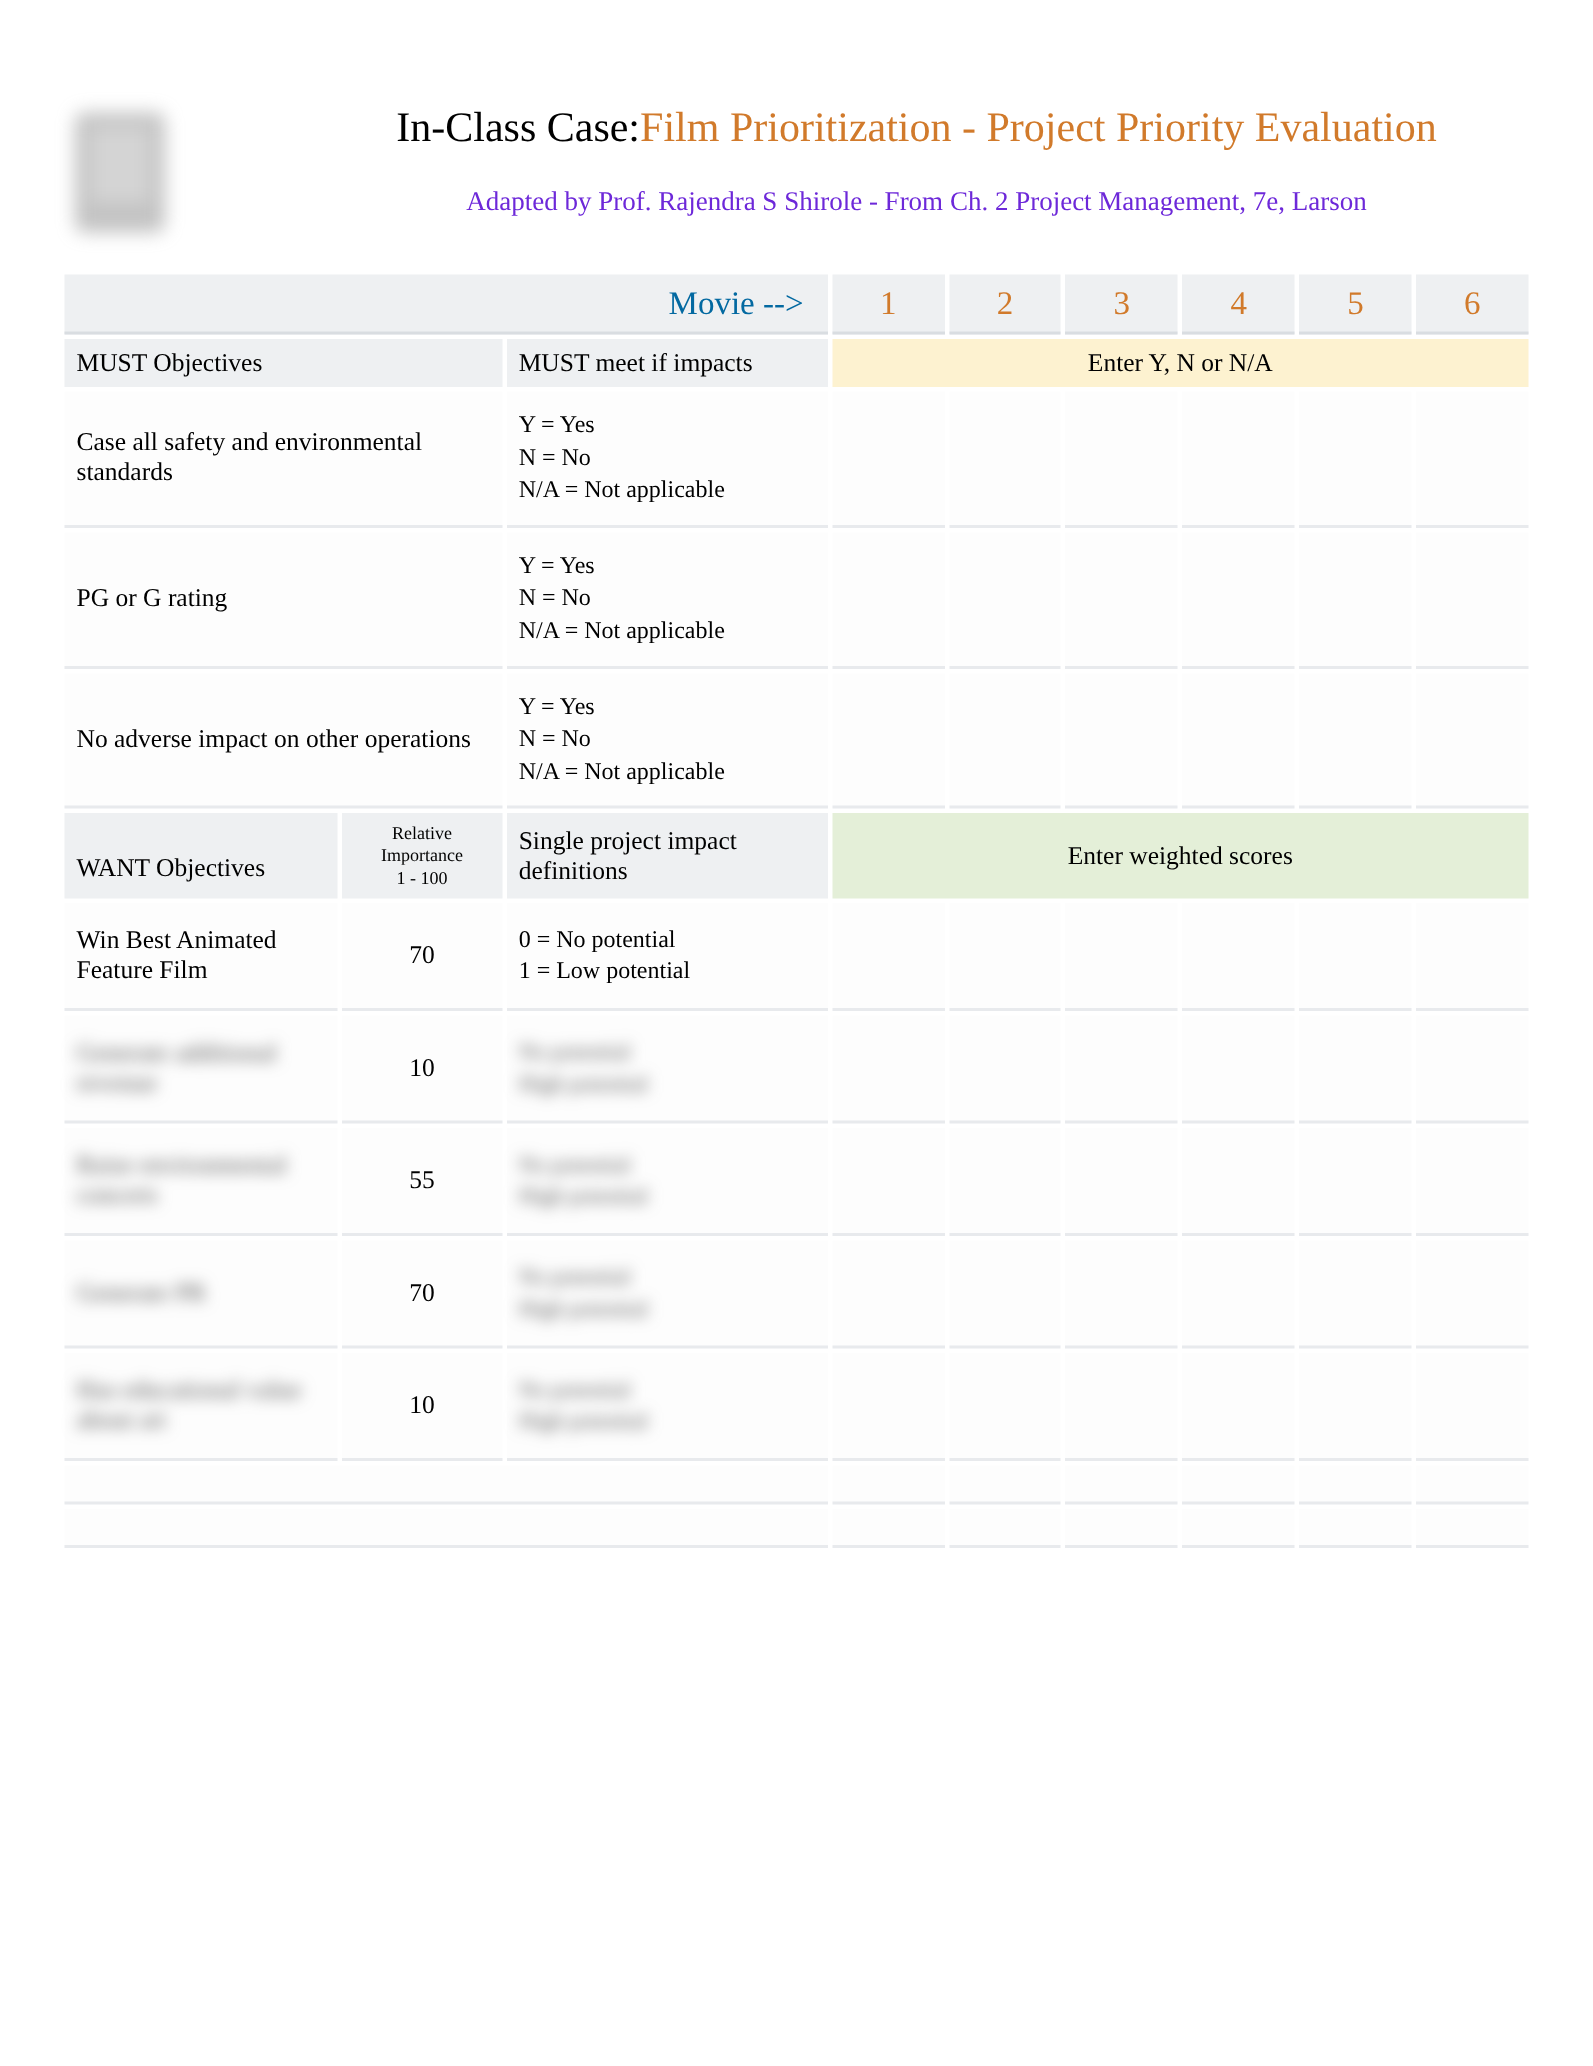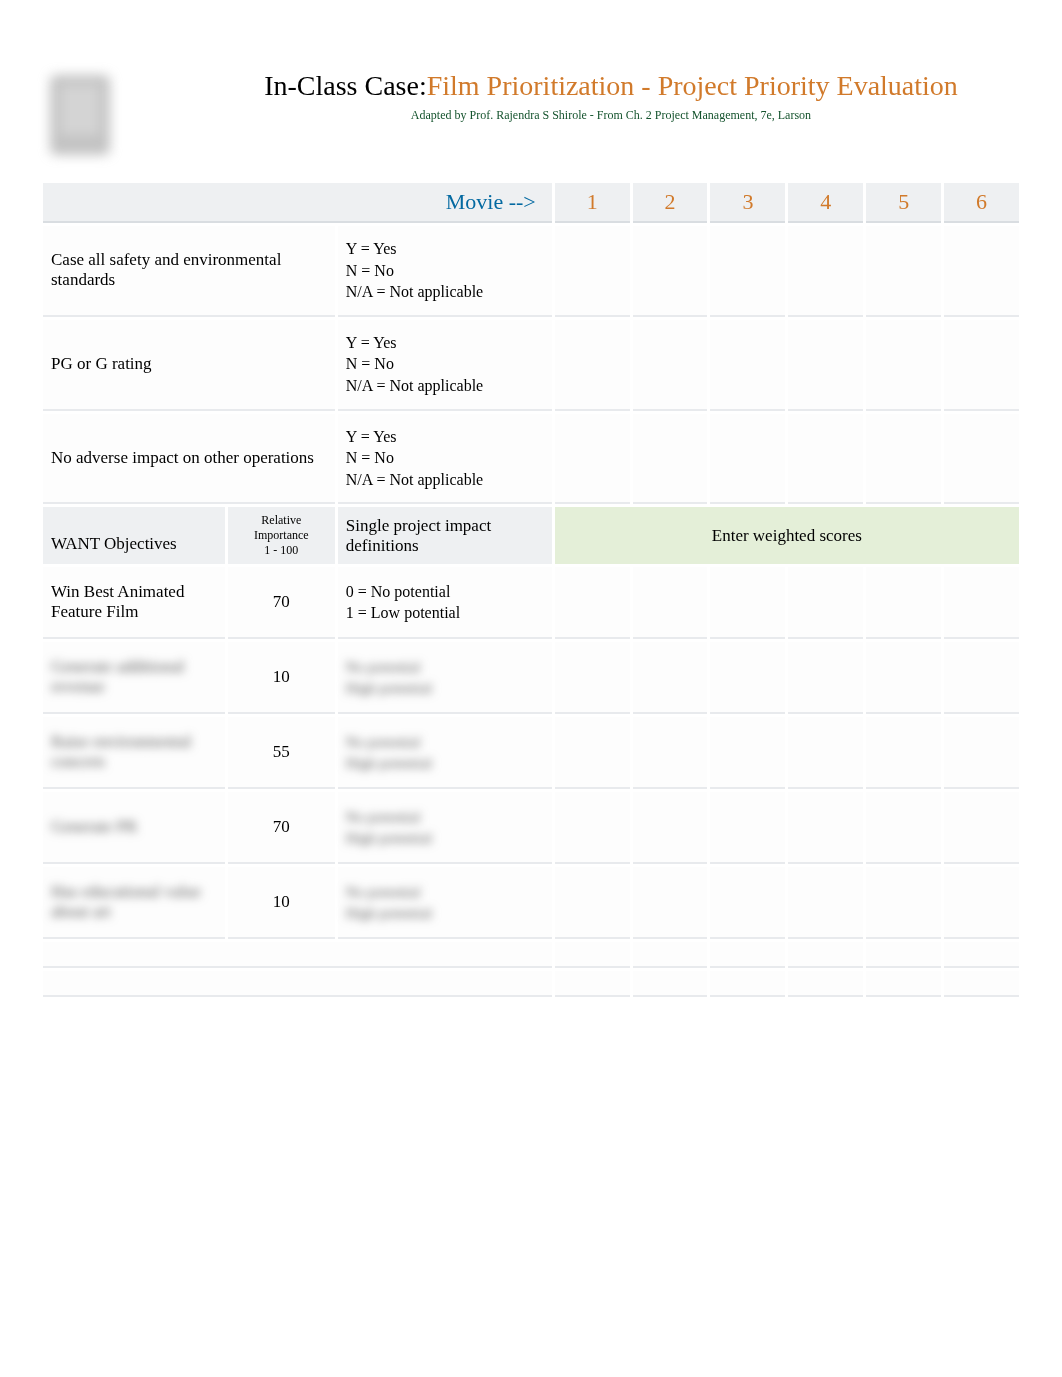--- a/index.html
+++ b/index.html
@@ -28,27 +28,27 @@
     }
     .logo svg {
       opacity: 0.5;
     }
     .title-block {
       flex: 1;
       text-align: center;
     }
     .title-line {
       font-size: 28px;
-      margin-bottom: 6px;
+      margin-bottom: 22px;
     }
     .title-black { color: #000; }
     .title-orange { color: #d17a2b; }
     .subtitle {
-      font-size: 12px;
-      color: #14532d;
+      font-size: 18px;
+      color: #6d28d9;
     }
     .table-wrap {
       margin-top: 20px;
     }
     table {
       border-collapse: separate;
       border-spacing: 3px;
       width: 100%;
     }
     td, th {
@@ -182,20 +182,25 @@
         <tr class="movie-row">
     <td colspan="3" class="movie-label">Movie --&gt;</td>
     <td class="movie-num">1</td>
     <td class="movie-num">2</td>
     <td class="movie-num">3</td>
     <td class="movie-num">4</td>
     <td class="movie-num">5</td>
     <td class="movie-num">6</td>
   </tr>
 
+  <tr class="must-head-row">
+    <td colspan="2" class="must-head-left">MUST Objectives</td>
+    <td class="must-head-mid">MUST meet if impacts</td>
+    <td colspan="6" class="enter-yn">Enter Y, N or N/A</td>
+  </tr>
 
   <tr class="body-row">
     <td colspan="2" class="obj-cell">Case all safety and environmental standards</td>
     <td class="def-cell" style="white-space:pre-line;">Y = Yes
 N = No
 N/A = Not applicable</td>
     <td class="score-cell"></td>
     <td class="score-cell"></td>
     <td class="score-cell"></td>
     <td class="score-cell"></td>

